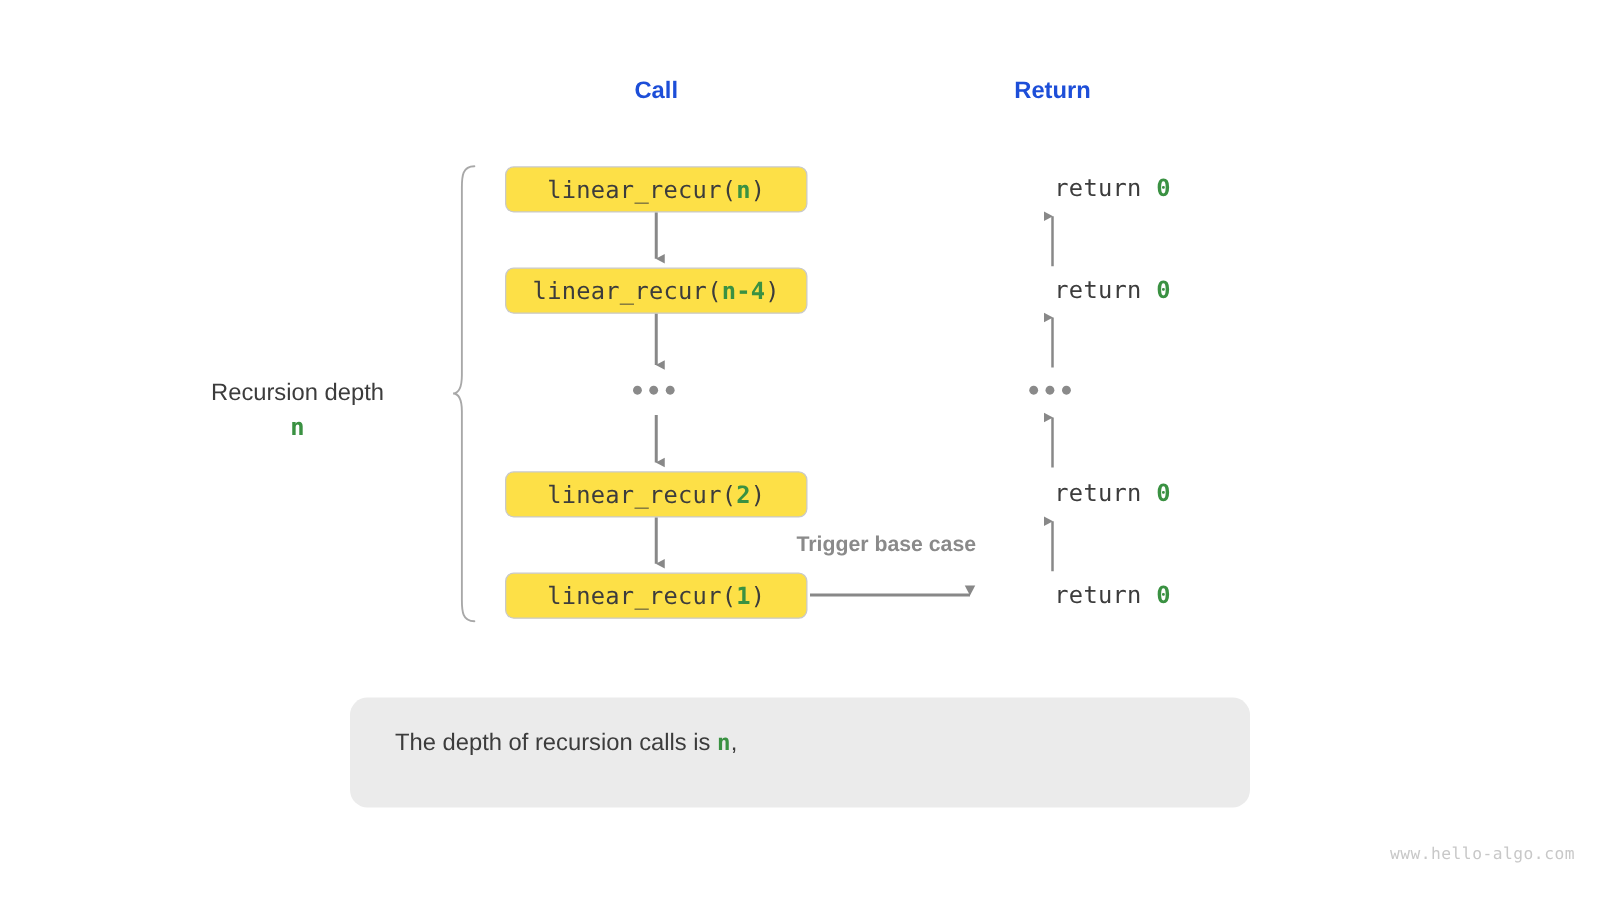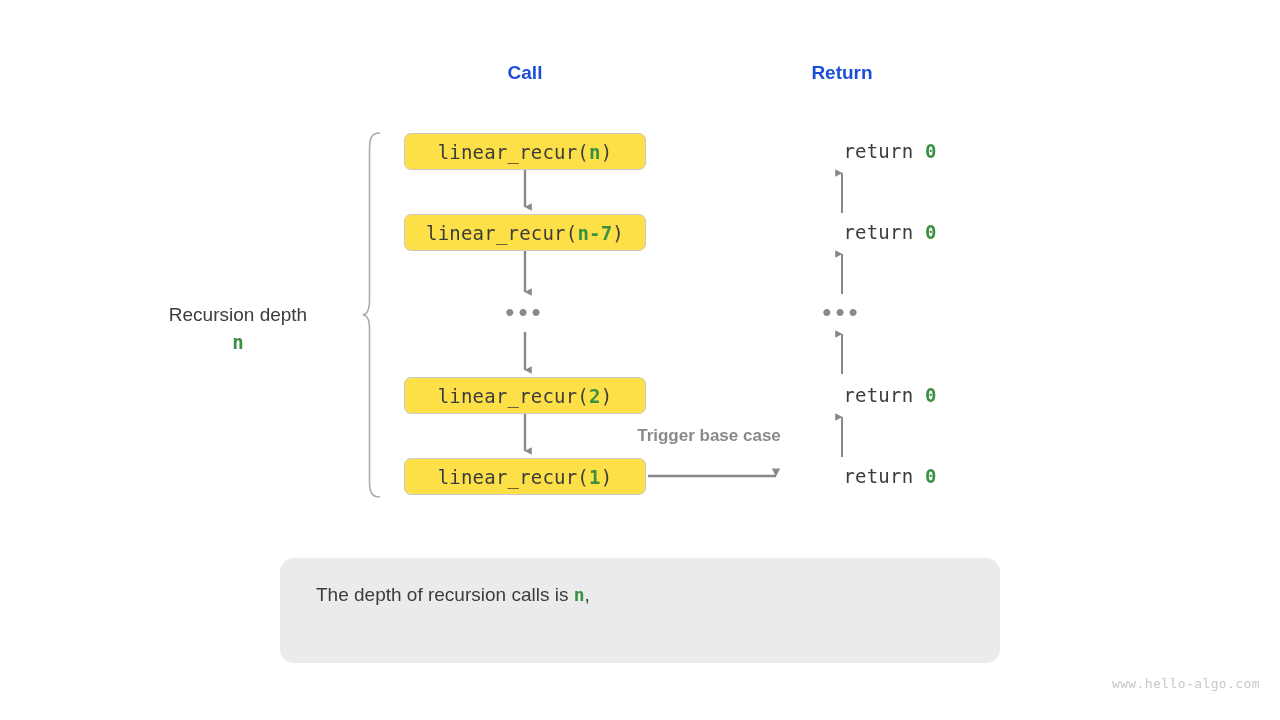--- a/index.html
+++ b/index.html
@@ -125,21 +125,21 @@
     display: block;
     line-height: 30px;
   }
 
   
   #callout {
     position: absolute;
     left: 280px;
     top: 558px;
     width: 720px;
-    height: 105px;
+    height: 88px;
     background: #ebebeb;
     border-radius: 14px;
     box-sizing: border-box;
   }
   #callout-text {
     position: absolute;
     left: 36px;
     top: 20px;
     width: 380px;
   }
@@ -180,21 +180,21 @@
   <div class="col-head" id="head-call">Call</div>
   <div class="col-head" id="head-return">Return</div>
 
   <div class="call-box" style="top:133px;">
     <span>linear_recur(</span>
       <span class="arg">n</span>
       <span>)</span>
   </div>
   <div class="call-box" style="top:214px;">
     <span>linear_recur(</span>
-      <span class="arg">n-7</span>
+      <span class="arg">n-4</span>
       <span>)</span>
   </div>
   <div class="call-box" style="top:377px;">
     <span>linear_recur(</span>
       <span class="arg">2</span>
       <span>)</span>
   </div>
   <div class="call-box" style="top:458px;">
     <span>linear_recur(</span>
       <span class="arg">1</span>

